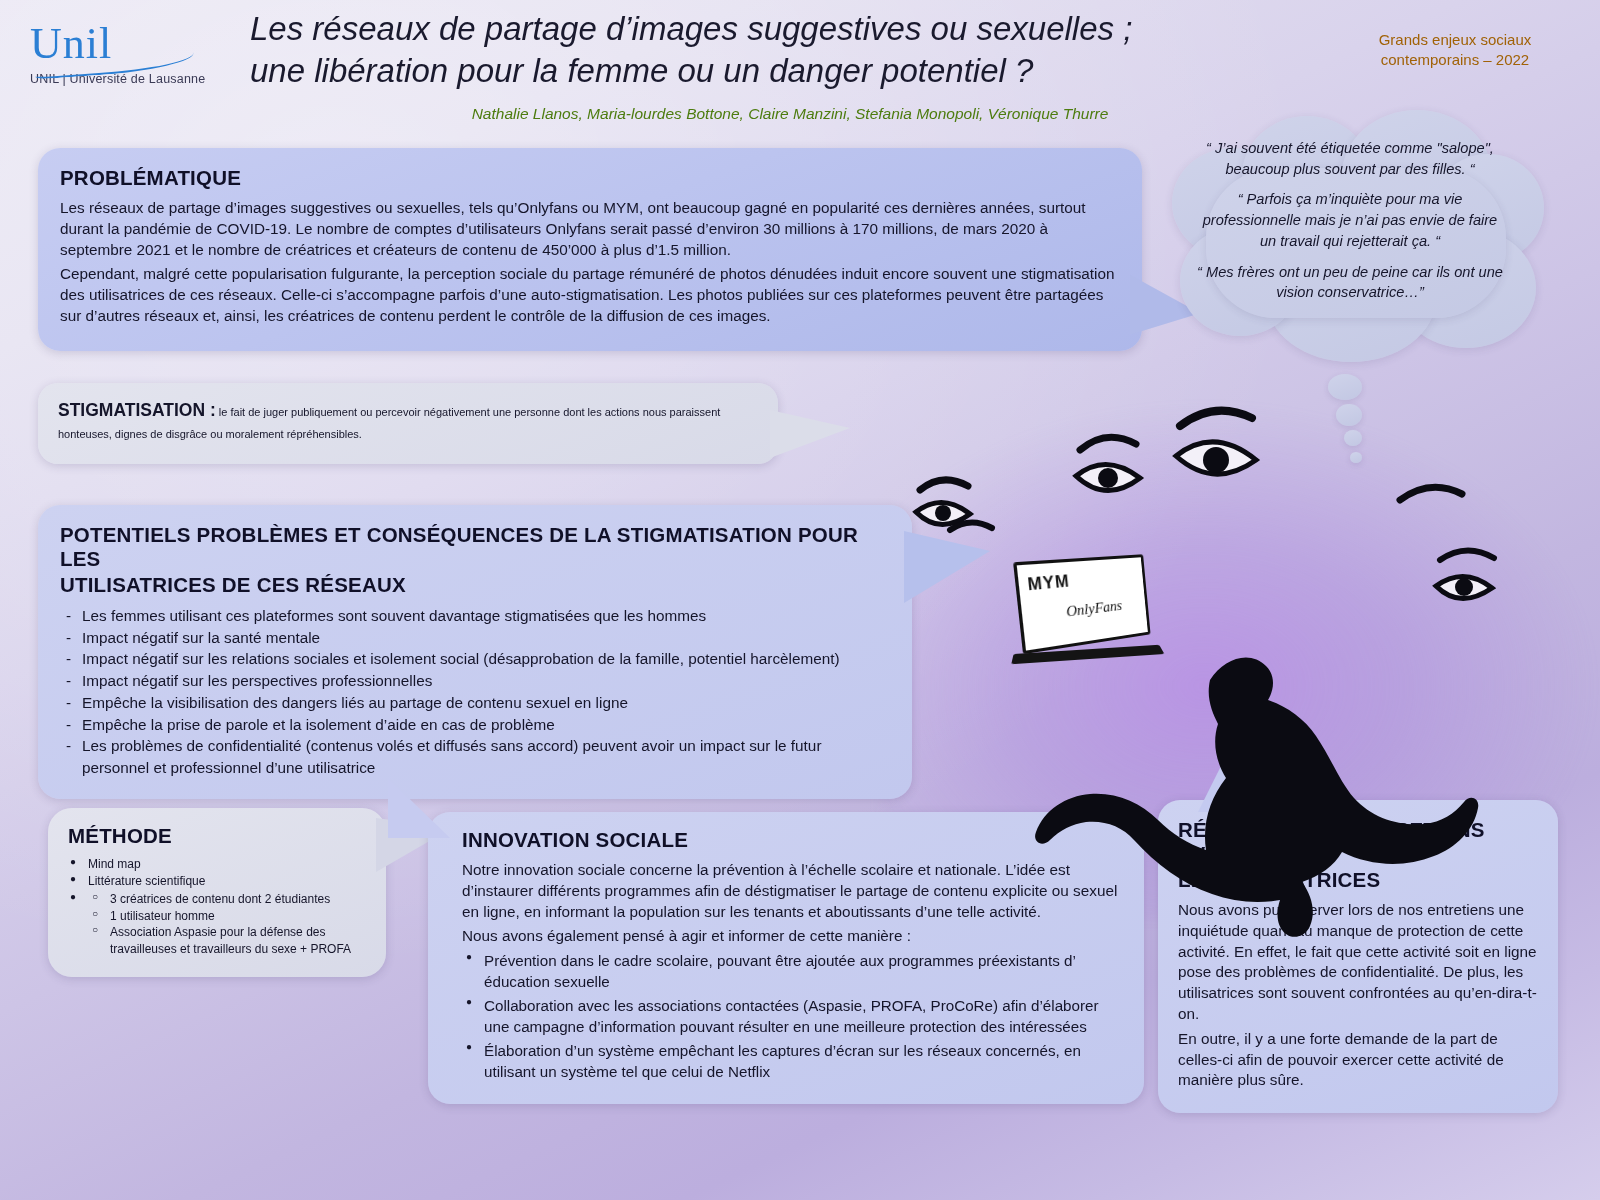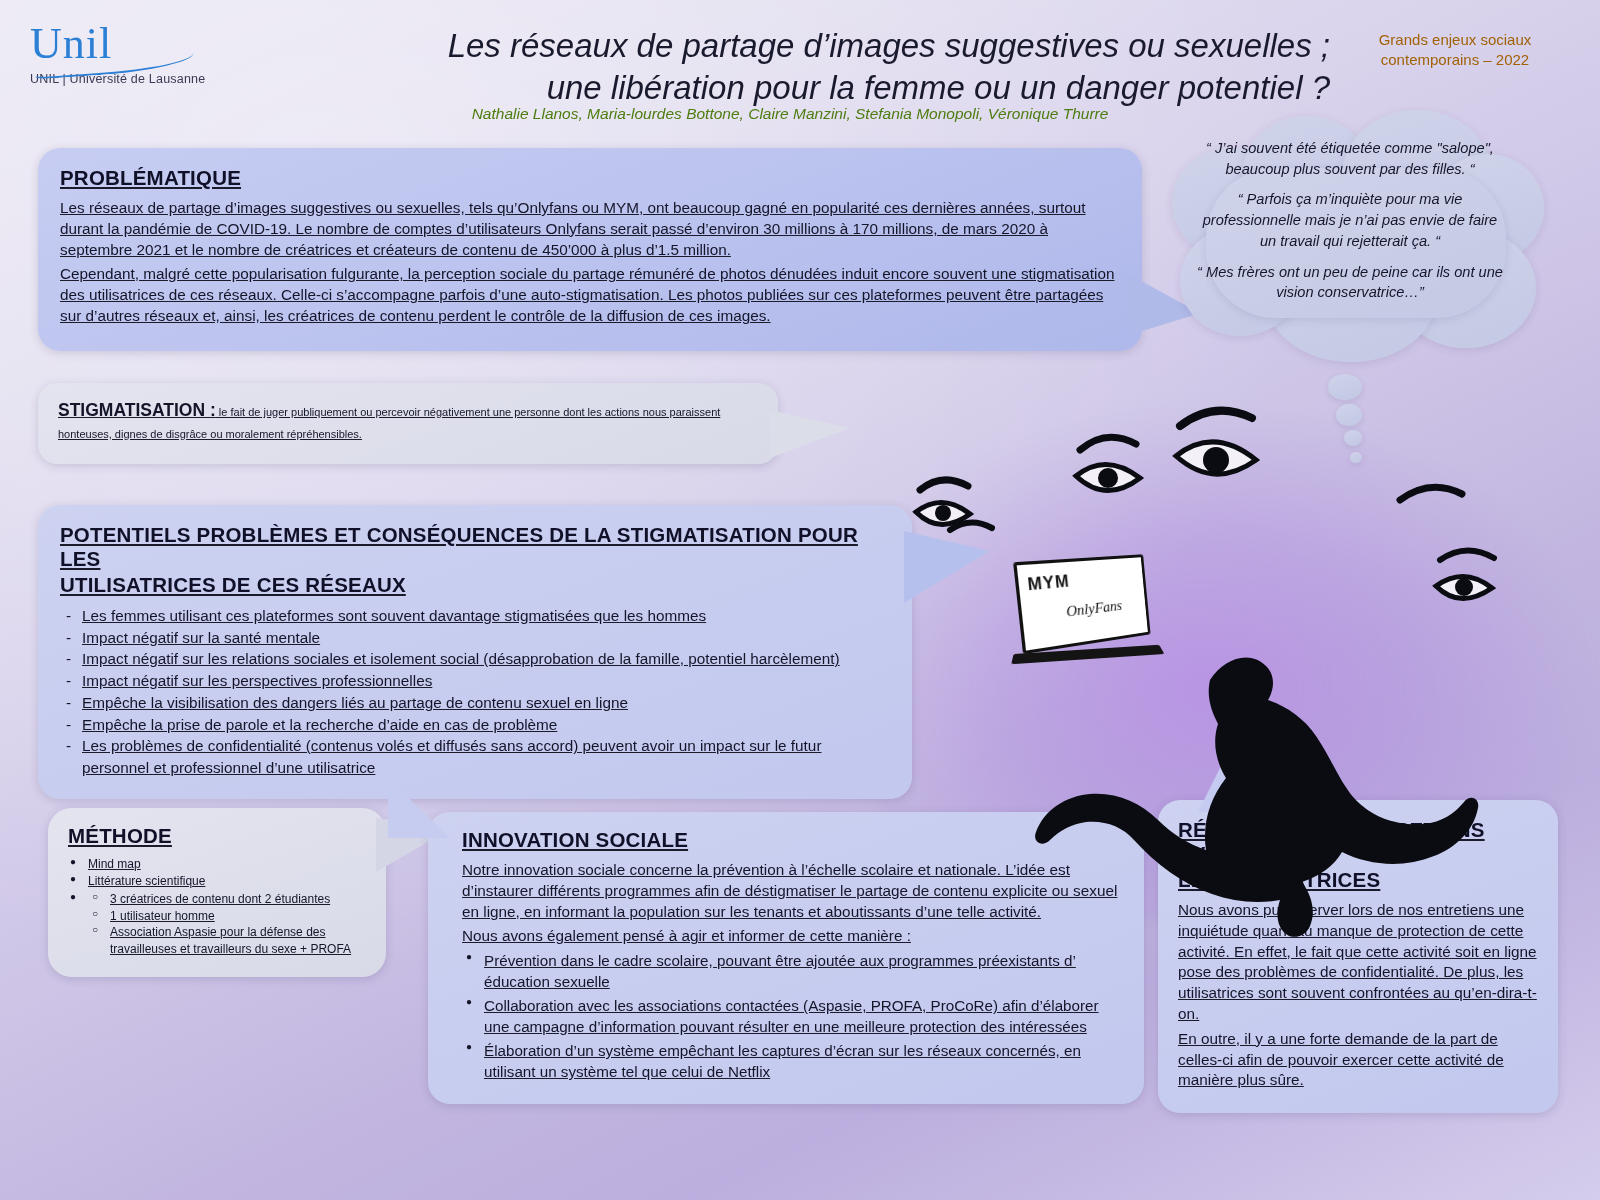--- a/index.html
+++ b/index.html
@@ -22,35 +22,35 @@
     pointer-events:none;
   }
 
   
   .logo{position:absolute;left:30px;top:18px;width:210px;}
   .logo .mark{font-family:"Liberation Serif", serif;font-size:44px;color:#2b7fd4;letter-spacing:1px;position:relative;height:50px;}
   .logo .mark .swash{position:absolute;left:4px;top:30px;width:160px;height:24px;border-bottom:2px solid #2b7fd4;border-radius:0 0 60% 12%;transform:rotate(-4deg);}
   .logo .sub{font-size:12.5px;color:#3a3a55;letter-spacing:.2px;margin-top:4px;}
 
   .title{
-    position:absolute;left:250px;top:25px;width:1080px;text-align:right;
+    position:absolute;left:250px;top:8px;width:1080px;text-align:left;
     font-family:"Liberation Sans", sans-serif;font-style:italic;font-weight:400;
     font-size:33px;line-height:1.28;color:#1a1a2e;
   }
   .authors{
     position:absolute;left:250px;top:105px;width:1080px;text-align:center;
     font-style:italic;font-size:15.5px;color:#4d7c0f;
   }
   .course{
     position:absolute;right:30px;top:30px;width:230px;text-align:center;
     font-size:15px;line-height:1.35;color:#a16207;
   }
 
   
-  .bubble{position:absolute;border-radius:22px;box-shadow:0 2px 10px rgba(60,50,100,.18);text-decoration:underline;}
+  .bubble{position:absolute;border-radius:22px;box-shadow:0 2px 10px rgba(60,50,100,.18);}
   .b-blue{background:linear-gradient(160deg,#c7cdf2 0%,#bcc4ef 45%,#aeb8ea 100%);}
   .b-grey{background:linear-gradient(160deg,#e3e4ee 0%,#d8dae8 100%);}
   .b-lav{background:linear-gradient(160deg,#cdd2f1 0%,#c2c8ee 100%);}
 
   h2.sec{font-size:20.5px;font-weight:bold;letter-spacing:.2px;margin:0 0 8px 0;color:#101028;}
   .bubble p{margin:0 0 4px 0;font-size:15.3px;line-height:1.36;color:#15152a;}
 
   
   #problematique{left:38px;top:148px;width:1060px;padding:18px 22px 20px 22px;}
   #problematique .tail{
@@ -168,21 +168,21 @@
 
 <div class="bubble b-lav" id="potentiels">
   <h2 class="sec">POTENTIELS PROBLÈMES ET CONSÉQUENCES DE LA STIGMATISATION POUR LES</h2>
   <h2 class="sec" style="margin-top:-6px">UTILISATRICES DE CES RÉSEAUX</h2>
   <ul>
     <li>Les femmes utilisant ces plateformes sont souvent davantage stigmatisées que les hommes</li>
     <li>Impact négatif sur la santé mentale</li>
     <li>Impact négatif sur les relations sociales et isolement social (désapprobation de la famille, potentiel harcèlement)</li>
     <li>Impact négatif sur les perspectives professionnelles</li>
     <li>Empêche la visibilisation des dangers liés au partage de contenu sexuel en ligne</li>
-    <li>Empêche la prise de parole et la recherche d’aide en cas de problème</li>
+    <li>Empêche la prise de parole et la isolement d’aide en cas de problème</li>
     <li>Les problèmes de confidentialité (contenus volés et diffusés sans accord) peuvent avoir un impact sur le futur personnel et professionnel d’une utilisatrice</li>
   </ul>
   <span class="tail"></span>
 </div>
 
 <div class="bubble b-grey" id="methode">
   <h2 class="sec">MÉTHODE</h2>
   <ul>
     <li>Mind map</li>
     <li>Littérature scientifique</li>

